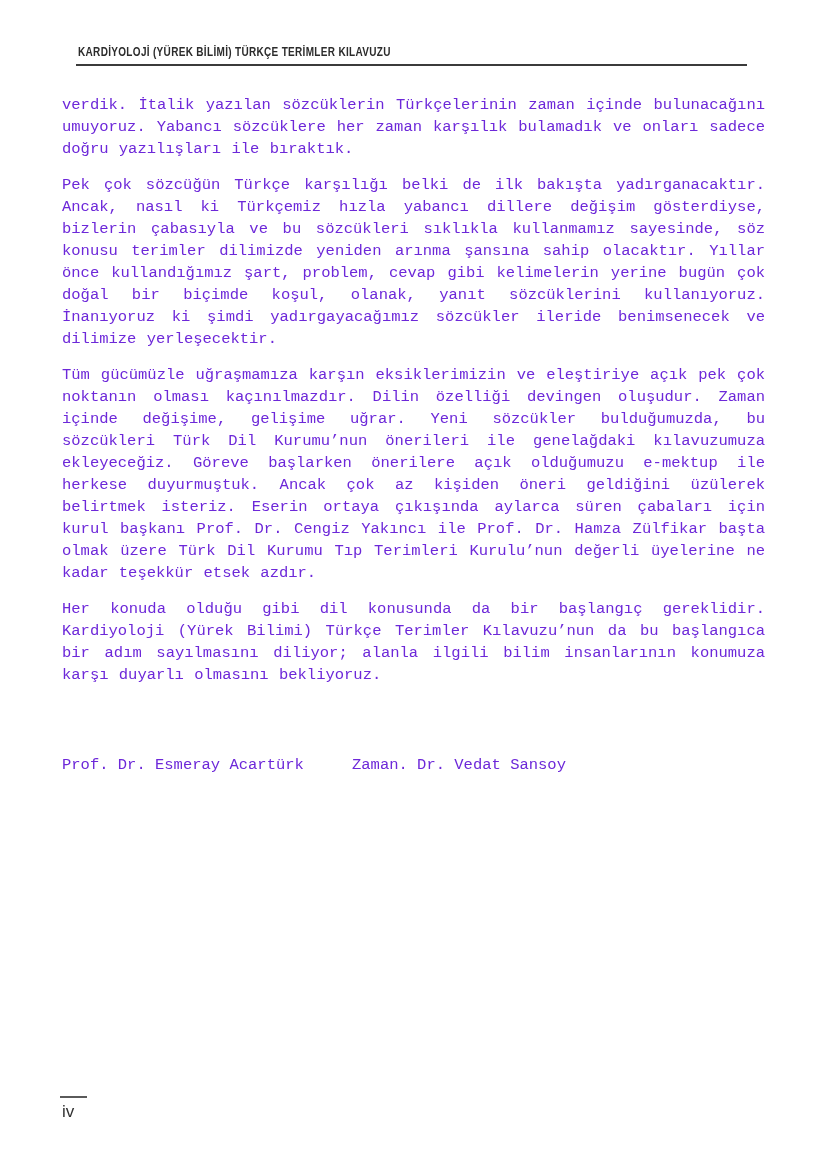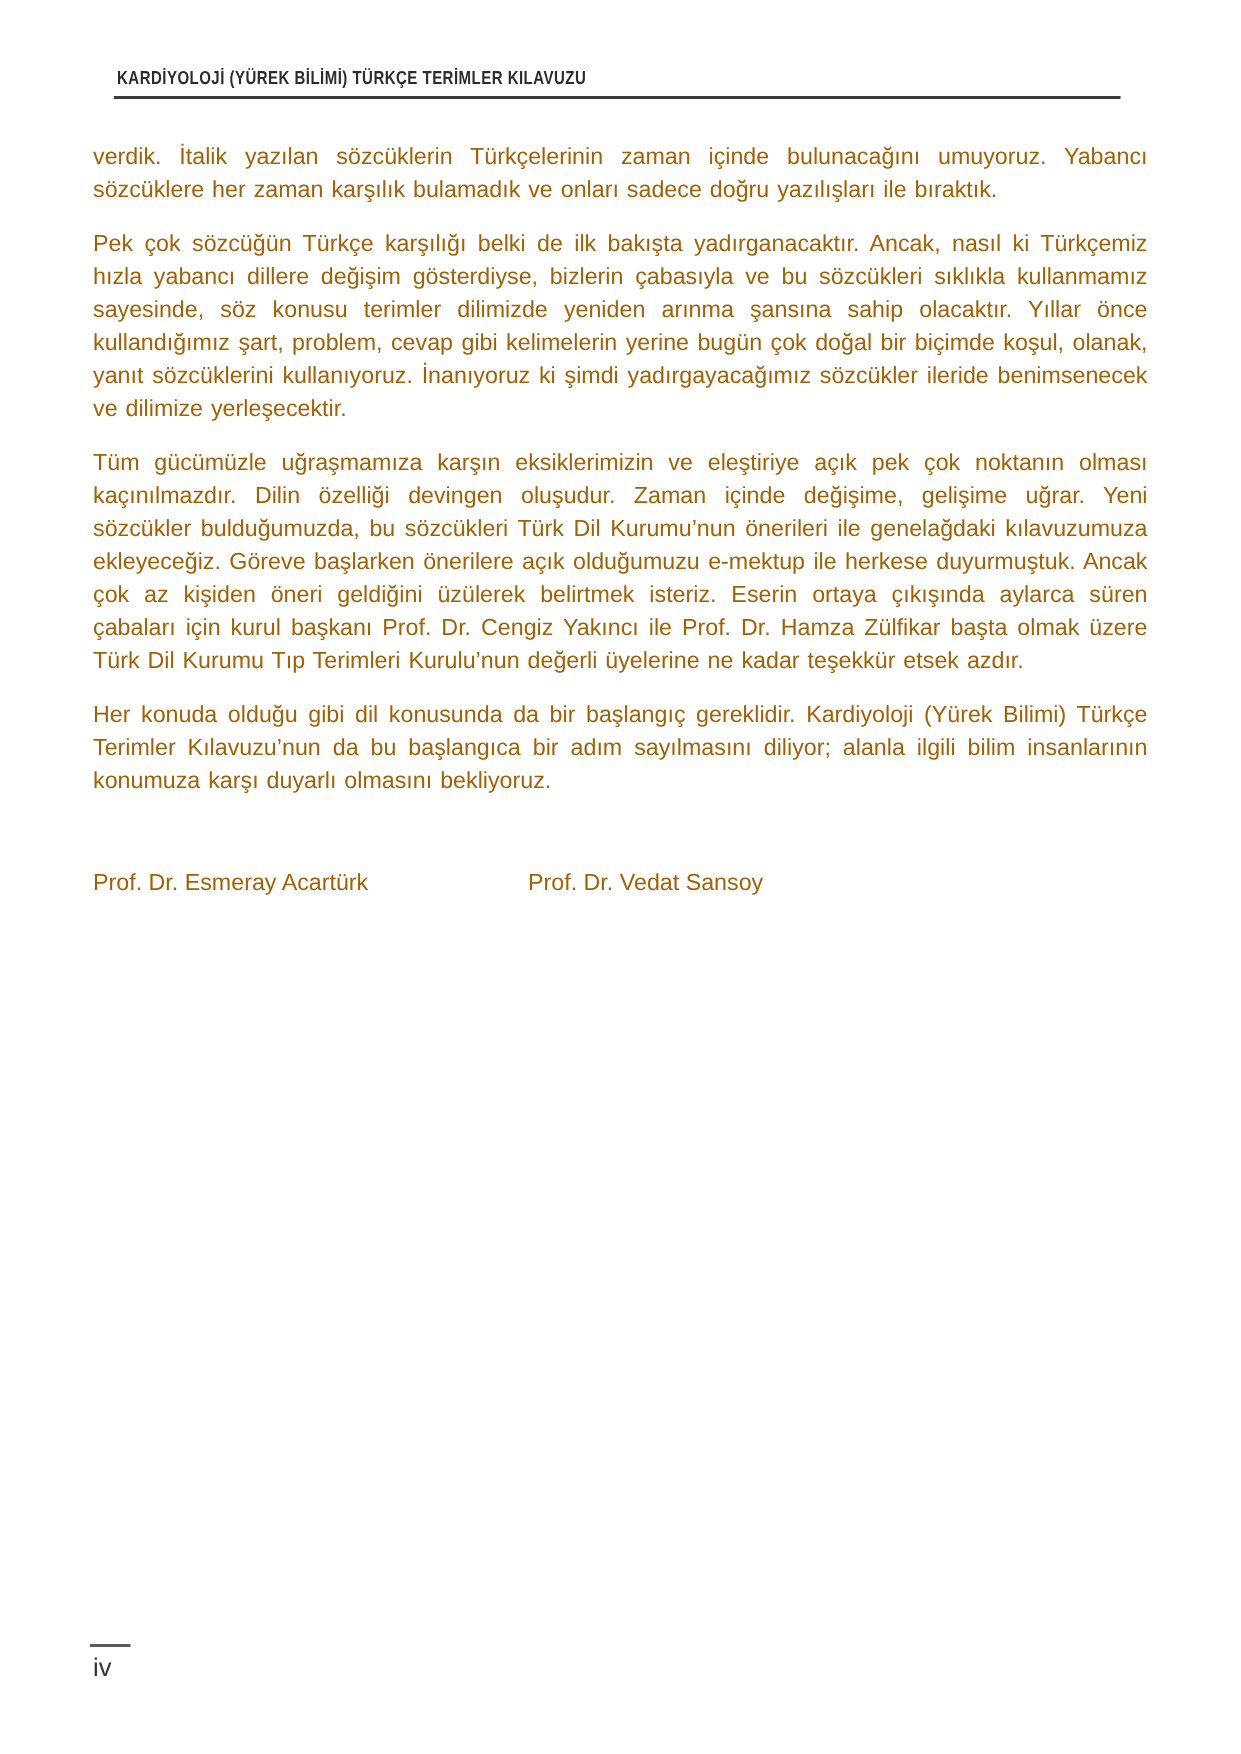--- a/index.html
+++ b/index.html
@@ -41,31 +41,32 @@
     background: #3b3b3b;
   }
   
   .content {
     position: absolute;
     left: 62px;
     top: 94px;
     width: 703px;
     font-size: 15.5px;
     line-height: 22px;
-    color: #a16207;
+    color: #6d28d9;
     text-align: justify;
+    font-family: Liberation Mono, monospace;
   }
   .content p {
     margin: 0 0 14px 0;
     word-spacing: 1px;
   }
   
   .signatures {
     position: relative;
-    margin-top: 46px;
+    margin-top: 68px;
     height: 22px;
     text-align: left;
   }
   .sig-left {
     position: absolute;
     left: 0;
     top: 0;
     white-space: nowrap;
   }
   .sig-right {
@@ -100,20 +101,20 @@
   <div class="header-rule"></div>
 
   <div class="content">
     <p>verdik. İtalik yazılan sözcüklerin Türkçelerinin zaman içinde bulunacağını umuyoruz. Yabancı sözcüklere her zaman karşılık bulamadık ve onları sadece doğru yazılışları ile bıraktık.</p>
     <p>Pek çok sözcüğün Türkçe karşılığı belki de ilk bakışta yadırganacaktır. Ancak, nasıl ki Türkçemiz hızla yabancı dillere değişim gösterdiyse, bizlerin çabasıyla ve bu sözcükleri sıklıkla kullanmamız sayesinde, söz konusu terimler dilimizde yeniden arınma şansına sahip olacaktır. Yıllar önce kullandığımız şart, problem, cevap gibi kelimelerin yerine bugün çok doğal bir biçimde koşul, olanak, yanıt sözcüklerini kullanıyoruz. İnanıyoruz ki şimdi yadırgayacağımız sözcükler ileride benimsenecek ve dilimize yerleşecektir.</p>
     <p>Tüm gücümüzle uğraşmamıza karşın eksiklerimizin ve eleştiriye açık pek çok noktanın olması kaçınılmazdır. Dilin özelliği devingen oluşudur. Zaman içinde değişime, gelişime uğrar. Yeni sözcükler bulduğumuzda, bu sözcükleri Türk Dil Kurumu’nun önerileri ile genelağdaki kılavuzumuza ekleyeceğiz. Göreve başlarken önerilere açık olduğumuzu e-mektup ile herkese duyurmuştuk. Ancak çok az kişiden öneri geldiğini üzülerek belirtmek isteriz. Eserin ortaya çıkışında aylarca süren çabaları için kurul başkanı Prof. Dr. Cengiz Yakıncı ile Prof. Dr. Hamza Zülfikar başta olmak üzere Türk Dil Kurumu Tıp Terimleri Kurulu’nun değerli üyelerine ne kadar teşekkür etsek azdır.</p>
     <p>Her konuda olduğu gibi dil konusunda da bir başlangıç gereklidir. Kardiyoloji (Yürek Bilimi) Türkçe Terimler Kılavuzu’nun da bu başlangıca bir adım sayılmasını diliyor; alanla ilgili bilim insanlarının konumuza karşı duyarlı olmasını bekliyoruz.</p>
 
     <div class="signatures">
       <span class="sig-left">Prof. Dr. Esmeray Acartürk</span>
-      <span class="sig-right">Prof. Dr. Vedat Sansoy</span>
+      <span class="sig-right">Zaman. Dr. Vedat Sansoy</span>
     </div>
   </div>
 
   <div class="footer-rule"></div>
   <div class="page-number">iv</div>
 
 </div>
 
 </body></html>

